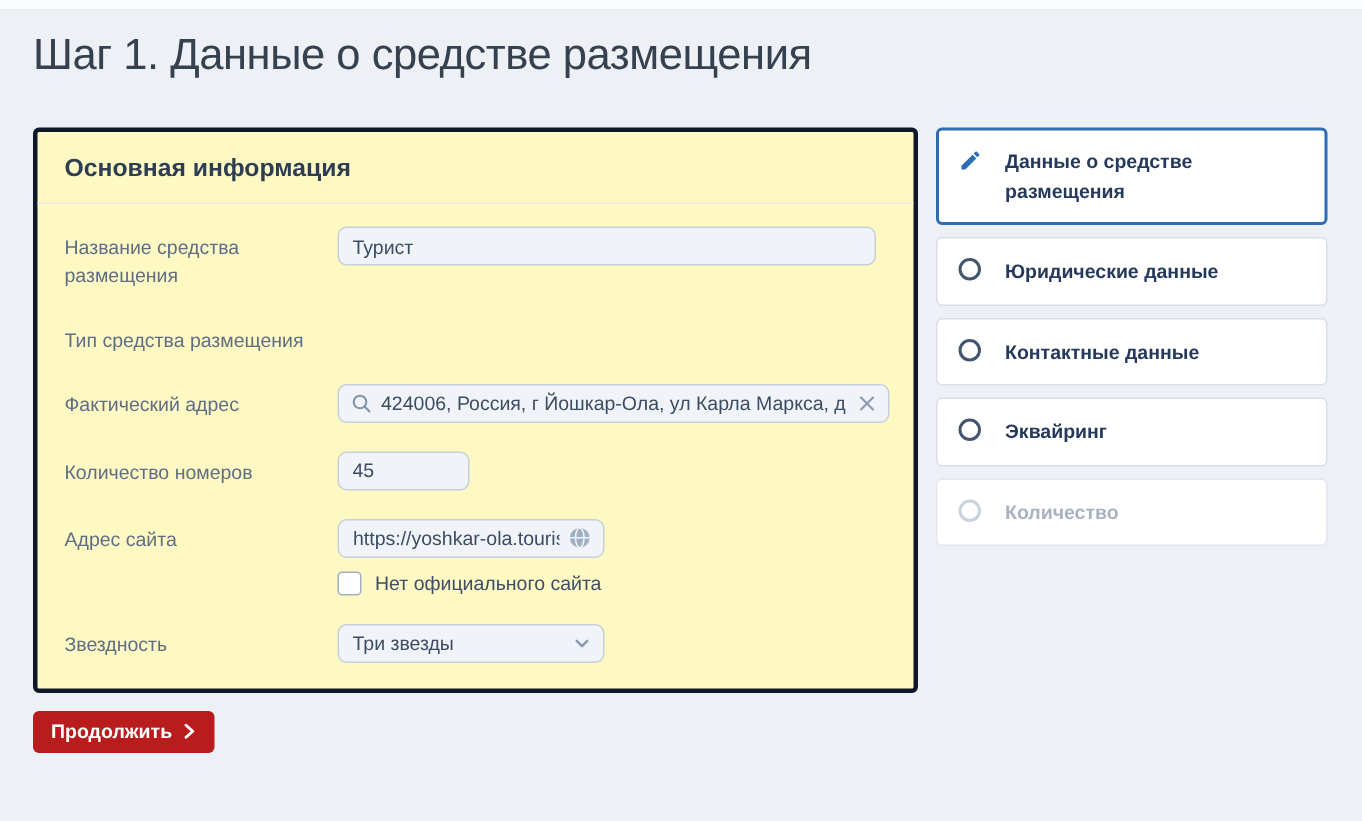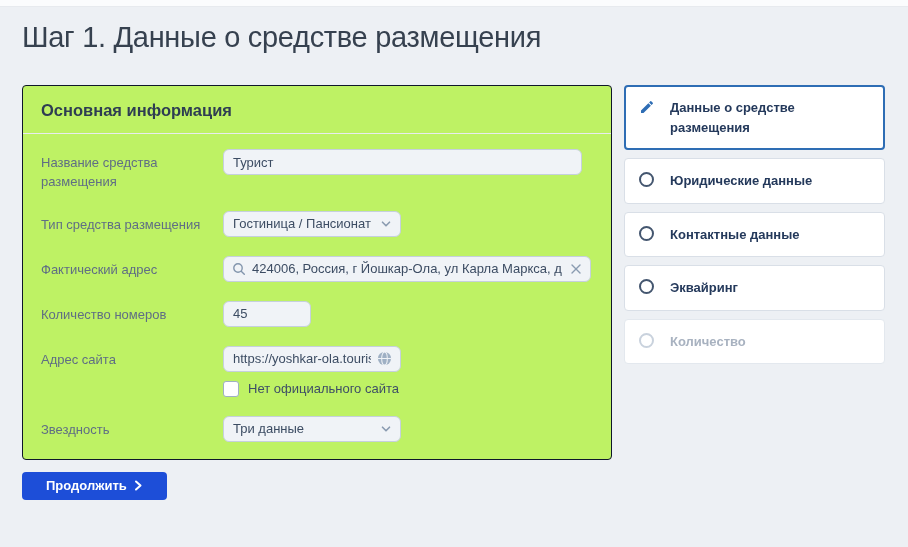--- a/index.html
+++ b/index.html
@@ -18,22 +18,22 @@
     font-weight:500;
     color:#36414f;
     letter-spacing:-0.3px;
   }
 
   .layout { display:flex; align-items:flex-start; margin:31px 22px 0 22px; }
 
   
   .content { width:590px; }
   .card {
-    background:#bef264;
-    border:1px solid #0f172a;
+    background:#fef9c3;
+    border:3px solid #0f172a;
     border-radius:4px;
   }
   .card-header {
     padding:15px 18px 13px 18px;
     border-bottom:1px solid #e8ebf0;
   }
   .card-header h2 {
     font-size:16.5px;
     font-weight:600;
     color:#2e3d52;
@@ -90,22 +90,22 @@
     border:1px solid #9fb0c3;
     border-radius:3px;
     cursor:pointer;
   }
   .checkbox-row span.cb-label { margin-left:9px; font-size:13px; color:#3e4e66; }
 
   .btn-primary {
     display:inline-flex; align-items:center;
     margin:12px 0 0 0;
     height:28px;
-    padding:0 24px;
-    background:#1d4ed8;
+    padding:0 12px;
+    background:#b91c1c;
     border:none; border-radius:4px;
     color:#ffffff;
     font-size:13px; font-weight:700;
     font-family:inherit;
     cursor:pointer;
     gap:7px;
   }
 
   
   .steps { width:261px; margin-left:12px; flex:none; }
@@ -149,28 +149,20 @@
 
         <div class="row">
           <label>Название средства размещения</label>
           <div class="control">
             <input type="text" class="tfield w-name" value="Турист" style="">
           </div>
         </div>
 
         <div class="row">
           <label>Тип средства размещения</label>
-          <div class="control">
-            <div class="select">
-              <span class="sel-value">Гостиница / Пансионат</span>
-              <svg width="12" height="12" viewBox="0 0 12 12">
-                <polyline points="2.5,4.2 6,7.8 9.5,4.2" fill="none" class="muted-stroke" stroke-width="1.6" stroke-linecap="round" stroke-linejoin="round"></polyline>
-              </svg>
-            </div>
-          </div>
         </div>
 
         <div class="row">
           <label>Фактический адрес</label>
           <div class="control">
             <div class="iconfield w-address">
               <svg width="14" height="14" viewBox="0 0 14 14">
                 <circle cx="6" cy="6" r="4.2" fill="none" stroke="#8295ad" stroke-width="1.4"></circle>
                 <line x1="9.2" y1="9.2" x2="12.3" y2="12.3" stroke="#8295ad" stroke-width="1.4" stroke-linecap="round"></line>
               </svg>
@@ -205,21 +197,21 @@
               <span class="checkbox"></span>
               <span class="cb-label">Нет официального сайта</span>
             </div>
           </div>
         </div>
 
         <div class="row">
           <label>Звездность</label>
           <div class="control">
             <div class="select">
-              <span class="sel-value">Три данные</span>
+              <span class="sel-value">Три звезды</span>
               <svg width="12" height="12" viewBox="0 0 12 12">
                 <polyline points="2.5,4.2 6,7.8 9.5,4.2" fill="none" class="muted-stroke" stroke-width="1.6" stroke-linecap="round" stroke-linejoin="round"></polyline>
               </svg>
             </div>
           </div>
         </div>
 
       </div>
     </section>
 

